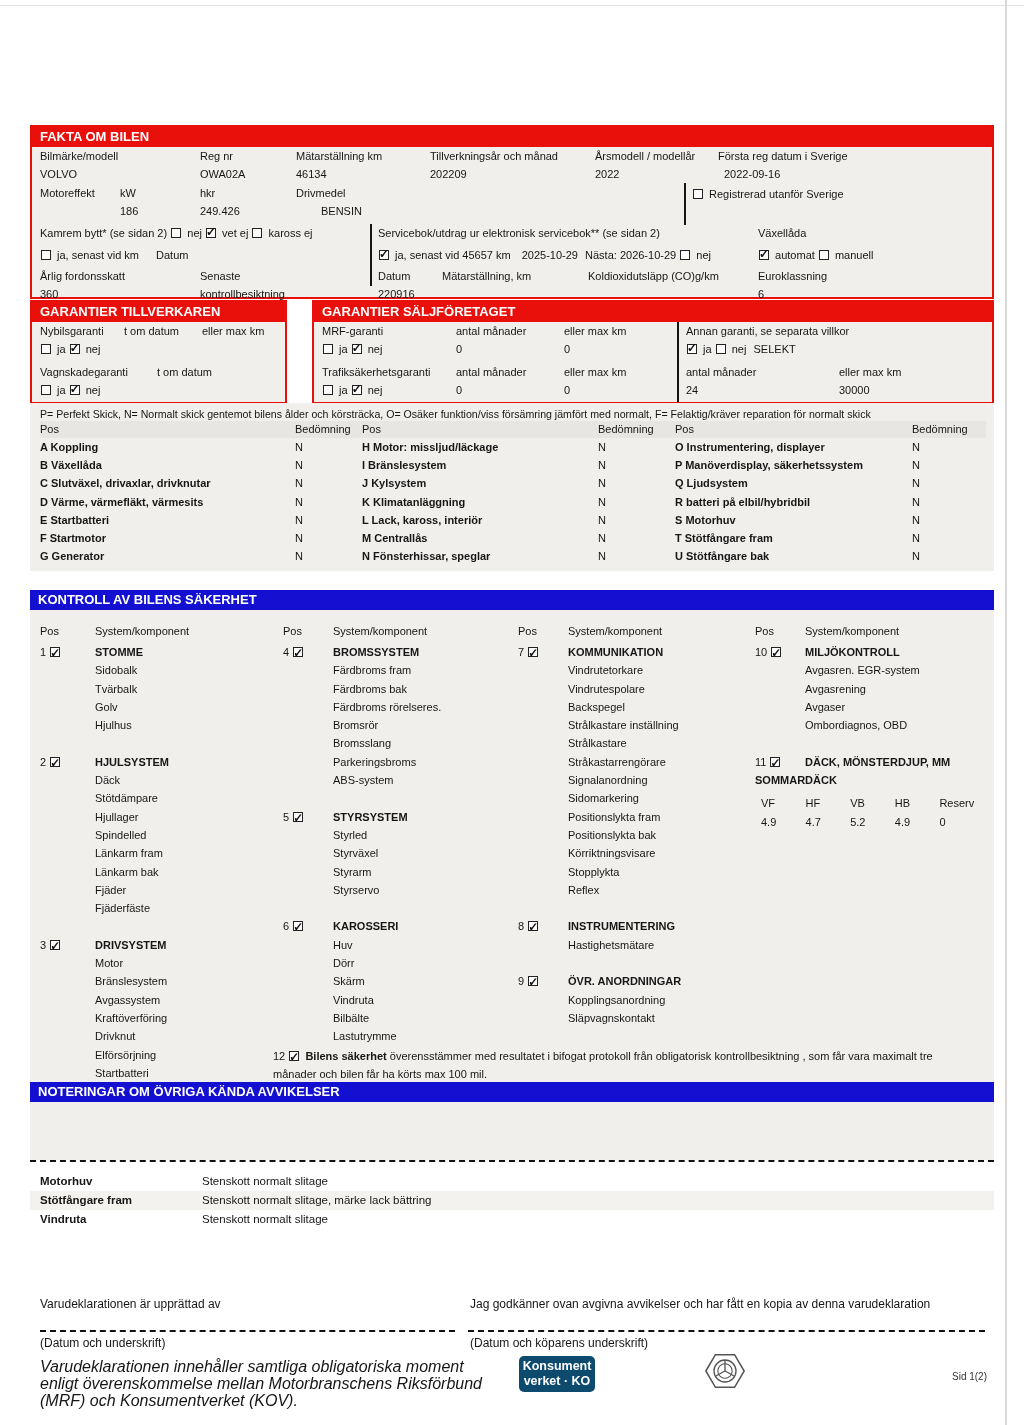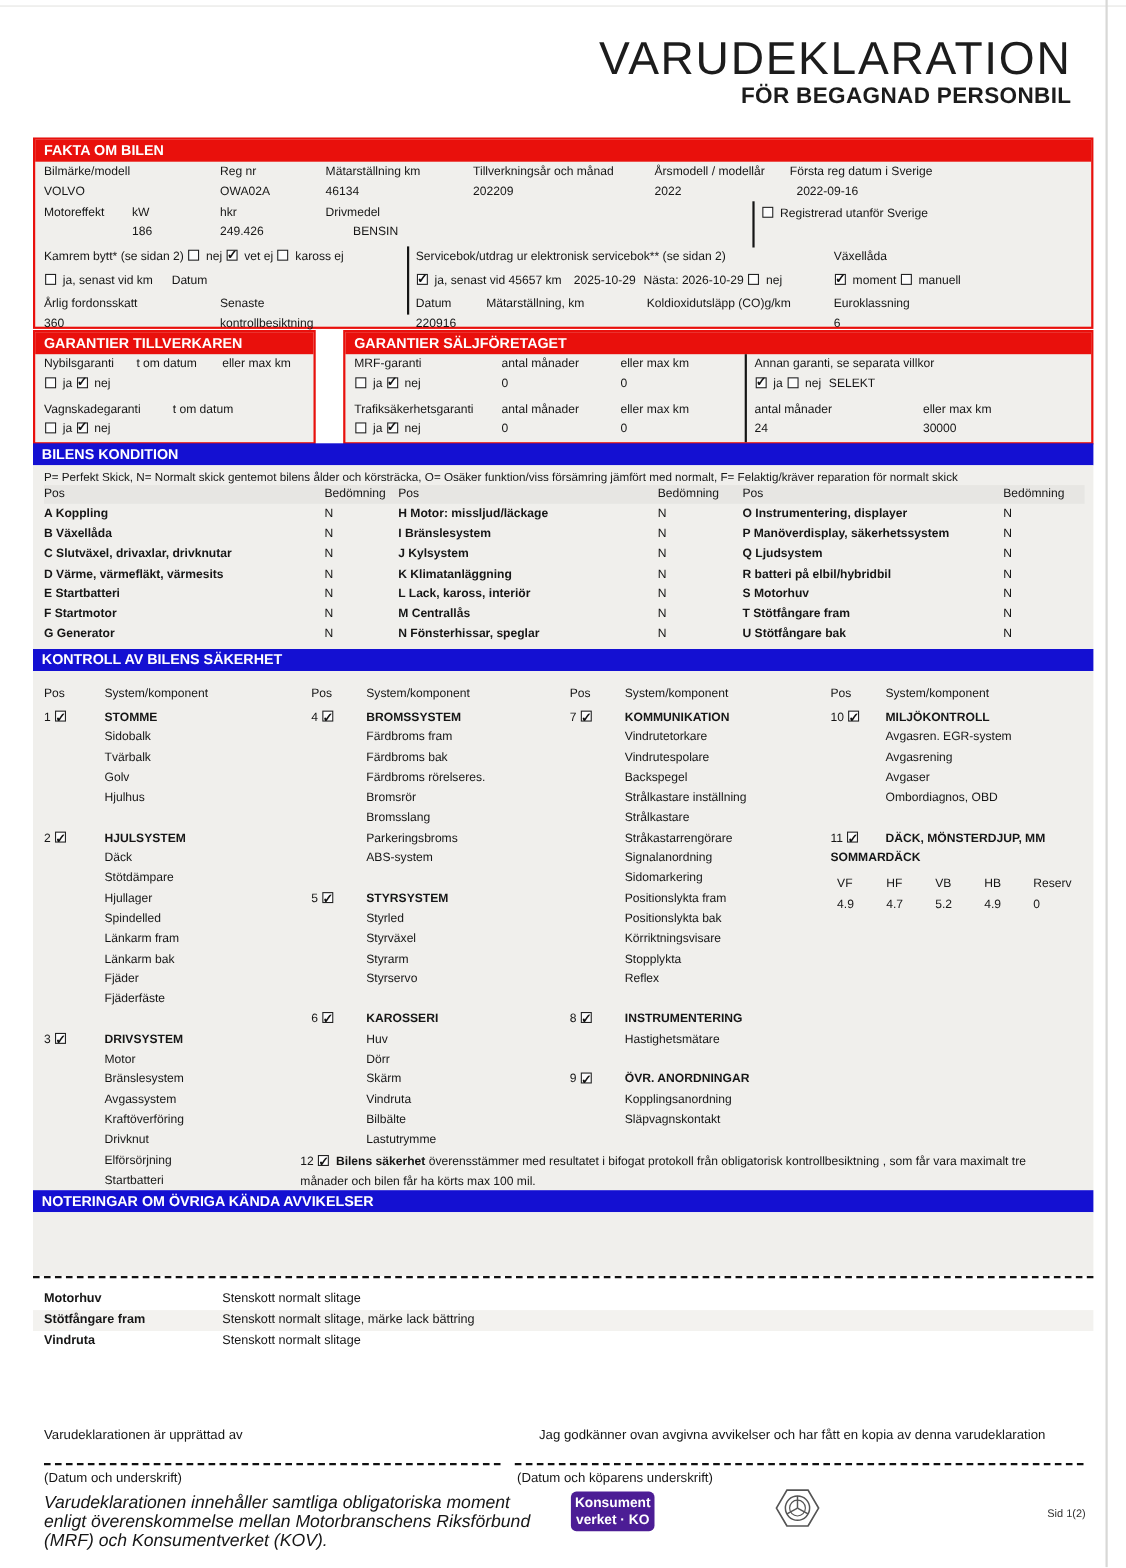--- a/index.html
+++ b/index.html
@@ -59,36 +59,32 @@
   .dashline { border-top:2px dashed #111; height:0; }
   .notes { margin-top:10px; }
   .nrow { display:flex; height:19px; line-height:19px; }
   .nrow.alt { background:#f3f2ef; }
   .npart { width:172px; padding-left:10px; font-weight:700; font-size:11.5px; }
   .nnote { font-size:11.5px; }
 
   .sig-line { position:absolute; border-top:2px dashed #111; height:0; }
   .foot-label { font-size:12px; }
   .disclaimer { font-style:italic; font-size:16px; line-height:17px; white-space:normal; width:460px; }
-  .kv-logo { position:absolute; left:519px; top:1356px; width:76px; height:36px; background:#4c1d95;
+  .kv-logo { position:absolute; left:519px; top:1356px; width:76px; height:36px; background:#0c4a6e;
              border-radius:5px; color:#fff; font-weight:700; font-size:12.5px; line-height:15px;
              text-align:center; padding-top:3px; }
   .sid { font-size:10px; color:#333; }
 </style>
 </head>
 <body>
 
 <div class="page">
   <div class="scan-top"></div>
   <div class="scan-right"></div>
 
-  <div class="titleblock">
-    <div class="title-main">VARUDEKLARATION</div>
-    <div class="title-sub">FÖR BEGAGNAD PERSONBIL</div>
-  </div>
 
   <div class="margin panel-red" style="top:125px;">
     <div class="bar red">FAKTA OM BILEN</div>
     <div style="position:relative;height:150px;">
       <span class="abs" style="left:8px;top:3px;">Bilmärke/modell</span>
       <span class="abs" style="left:168px;top:3px;">Reg nr</span>
       <span class="abs" style="left:264px;top:3px;">Mätarställning km</span>
       <span class="abs" style="left:398px;top:3px;">Tillverkningsår och månad</span>
       <span class="abs" style="left:563px;top:3px;">Årsmodell / modellår</span>
       <span class="abs" style="left:686px;top:3px;">Första reg datum i Sverige</span>
@@ -136,21 +132,21 @@
         <span>ja, senast vid 45657 km</span>
         <span style="margin-left:8px;">2025-10-29</span>
         <span style="margin-left:4px;">Nästa: 2026-10-29</span>
         <span class="cb"></span>
         <span>nej</span>
       </span>
 
       <span class="abs" style="left:726px;top:80px;">Växellåda</span>
       <span class="abs" style="left:726px;top:102px;">
         <span class="cb on"></span>
-        <span>moment</span>
+        <span>automat</span>
         <span class="cb"></span>
         <span>manuell</span>
       </span>
 
       <span class="abs" style="left:8px;top:123px;">Årlig fordonsskatt</span>
       <span class="abs" style="left:168px;top:123px;">Senaste</span>
       <span class="abs" style="left:346px;top:123px;">Datum</span>
       <span class="abs" style="left:410px;top:123px;">Mätarställning, km</span>
       <span class="abs" style="left:556px;top:123px;">Koldioxidutsläpp (CO)g/km</span>
       <span class="abs" style="left:726px;top:123px;">Euroklassning</span>
@@ -223,21 +219,20 @@
         <span>nej</span>
       </span>
       <span class="abs" style="left:142px;top:62px;">0</span>
       <span class="abs" style="left:250px;top:62px;">0</span>
       <span class="abs" style="left:372px;top:62px;">24</span>
       <span class="abs" style="left:525px;top:62px;">30000</span>
     </div>
   </div>
 
   <div class="margin" style="top:403px;">
-    <div class="bar blue">BILENS KONDITION</div>
     <div class="panel-plain" style="padding:2px 8px 6px 10px;">
       <div class="legend">P= Perfekt Skick, N= Normalt skick gentemot bilens ålder och körsträcka, O= Osäker funktion/viss försämring jämfört med normalt, F= Felaktig/kräver reparation för normalt skick</div>
       <div class="khead">
         <span style="width:255px;">Pos</span>
         <span style="width:67px;">Bedömning</span>
         <span style="width:236px;">Pos</span>
         <span style="width:77px;">Bedömning</span>
         <span style="width:237px;">Pos</span>
         <span>Bedömning</span>
       </div>
@@ -529,21 +524,21 @@
         <span class="nnote">Stenskott normalt slitage, märke lack bättring</span>
       </div>
       <div class="nrow">
         <span class="npart">Vindruta</span>
         <span class="nnote">Stenskott normalt slitage</span>
       </div>
     </div>
   </div>
 
   <span class="abs foot-label" style="left:40px;top:1297px;">Varudeklarationen är upprättad av</span>
-  <span class="abs foot-label" style="left:470px;top:1297px;margin-left:20px;">Jag godkänner ovan avgivna avvikelser och har fått en kopia av denna varudeklaration</span>
+  <span class="abs foot-label" style="left:470px;top:1297px;">Jag godkänner ovan avgivna avvikelser och har fått en kopia av denna varudeklaration</span>
   <div class="sig-line" style="left:40px;top:1330px;width:415px;"></div>
   <div class="sig-line" style="left:468px;top:1330px;width:517px;"></div>
   <span class="abs foot-label" style="left:40px;top:1336px;">(Datum och underskrift)</span>
   <span class="abs foot-label" style="left:470px;top:1336px;">(Datum och köparens underskrift)</span>
   <div class="abs disclaimer" style="left:40px;top:1358px;">Varudeklarationen innehåller samtliga obligatoriska moment enligt överenskommelse mellan Motorbranschens Riksförbund (MRF) och Konsumentverket (KOV).</div>
 
   <div class="kv-logo">
     <div>Konsument</div>
     <div>verket · KO</div>
   </div>

